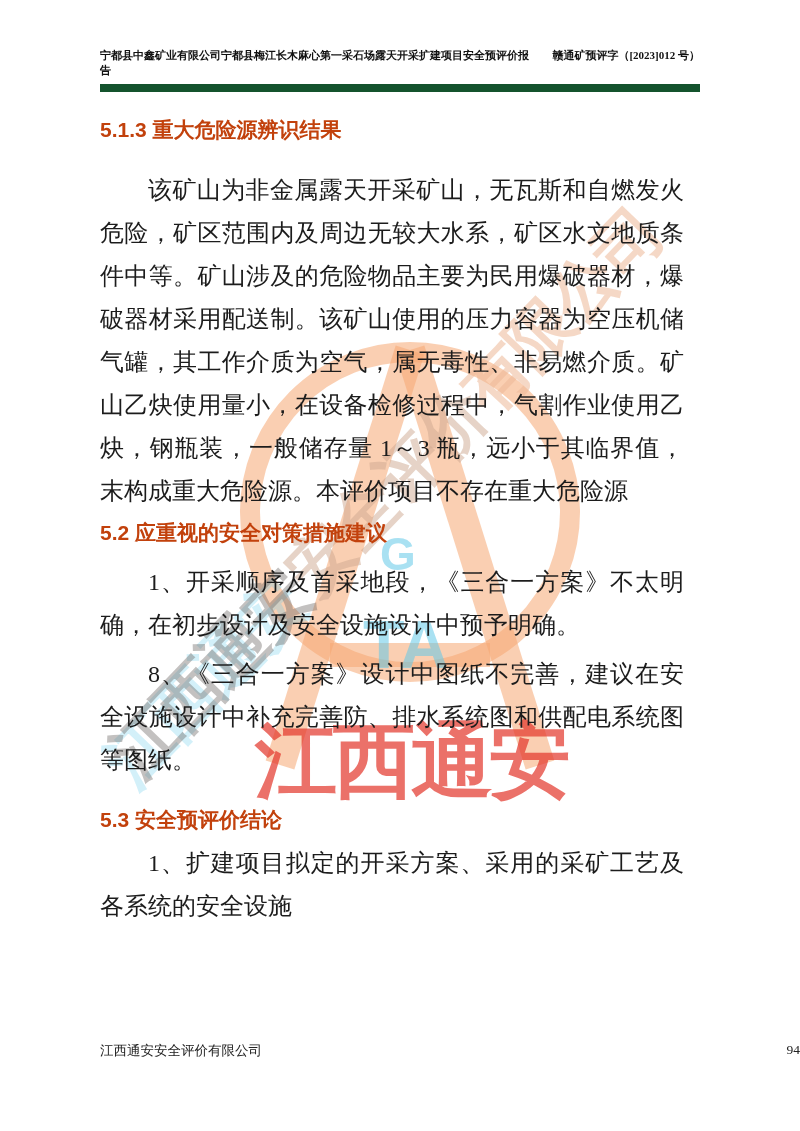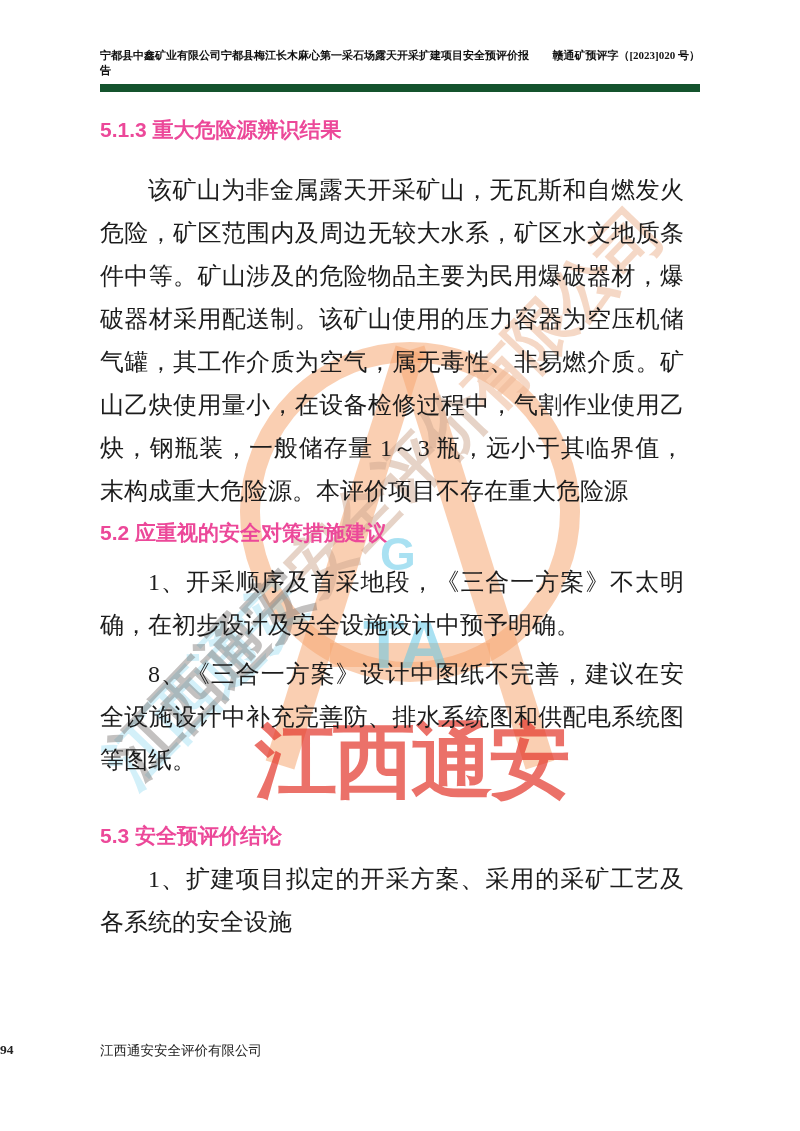--- a/index.html
+++ b/index.html
@@ -42,40 +42,40 @@
   .hdr{
     display:flex;justify-content:space-between;align-items:flex-start;
     padding-top:48px;padding-bottom:6px;
     border-bottom:8px solid #14532d;
     font-size:11px;font-weight:bold;color:#111;
   }
   .hdr .hl{max-width:430px;}
   .hdr .hr{white-space:nowrap;}
   h2{
     font-family:"Liberation Sans", sans-serif;
-    font-size:21px;font-weight:bold;color:#ec4899;
+    font-size:21px;font-weight:bold;color:#c2410c;
     margin:0;line-height:28px;
   }
   .h-513{margin-top:24px;}
   .h-52{margin-top:6px;}
-  .h-53{margin-top:40px;}
+  .h-53{margin-top:24px;}
   p.body{
     margin:6px 16px 0 0;
     font-size:24px;line-height:43px;
     text-align:justify;text-indent:2em;
   }
   p.p-513{margin-top:25px;}
   p.i-1{margin-top:14px;}
   p.p-53{margin-top:8px;}
   .footer{
     position:absolute;left:0;right:0;top:1042px;z-index:1;
     font-size:13.5px;color:#222;
   }
   .footer .company{position:absolute;left:100px;top:0;}
-  .footer .pagenum{position:absolute;left:0;right:0;text-align:left;top:0;font-weight:bold;}
+  .footer .pagenum{position:absolute;left:0;right:0;text-align:right;top:0;}
 </style>
 </head>
 <body>
 
 <div class="page">
 
   <div class="wm-layer">
 
     <svg class="wm-logo" width="440" height="460" viewBox="0 0 440 460">
       <circle cx="210" cy="182" r="160" fill="none" stroke-width="20" stroke-opacity="0.55" stroke="#f5a872"></circle>
@@ -92,21 +92,21 @@
       <span class="seg1">江西通安</span><span class="seg2">安全评价</span><span class="seg3">有限公司</span>
     </div>
 
     <div class="wm-stamp">江西通安</div>
   </div>
 
   <div class="content">
 
     <div class="hdr">
       <div class="hl">宁都县中鑫矿业有限公司宁都县梅江长木麻心第一采石场露天开采扩建项目安全预评价报告</div>
-      <div class="hr">赣通矿预评字（[2023]020 号）</div>
+      <div class="hr">赣通矿预评字（[2023]012 号）</div>
     </div>
 
     <h2 class="h-513">5.1.3 重大危险源辨识结果</h2>
 
     <p class="body p-513">该矿山为非金属露天开采矿山，无瓦斯和自燃发火危险，矿区范围内及周边无较大水系，矿区水文地质条件中等。矿山涉及的危险物品主要为民用爆破器材，爆破器材采用配送制。该矿山使用的压力容器为空压机储气罐，其工作介质为空气，属无毒性、非易燃介质。矿山乙炔使用量小，在设备检修过程中，气割作业使用乙炔，钢瓶装，一般储存量 1～3 瓶，远小于其临界值，末构成重大危险源。本评价项目不存在重大危险源</p>
 
     <h2 class="h-52">5.2 应重视的安全对策措施建议</h2>
 
     <p class="body i-1">1、开采顺序及首采地段，《三合一方案》不太明确，在初步设计及安全设施设计中预予明确。</p>
     <p class="body">8、《三合一方案》设计中图纸不完善，建议在安全设施设计中补充完善防、排水系统图和供配电系统图等图纸。</p>

